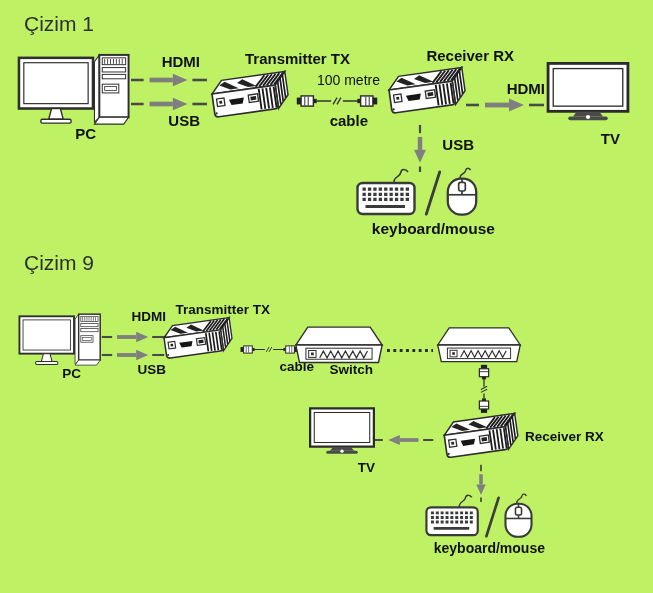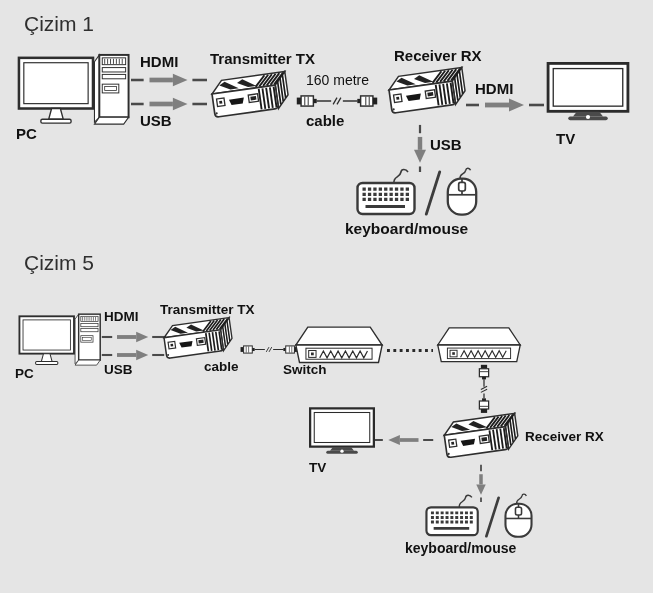--- a/index.html
+++ b/index.html
@@ -1,21 +1,21 @@
 <!DOCTYPE html>
 <html style="--arrow_gray: #7f7f7f; --dash_dark: #4a4a4a; --outline: #2e2e2e; --text: #111111; --title: #2f2f2f; --background: #ffffff;"><head>
 <meta charset="utf-8">
 <style>
   *{box-sizing:border-box}
   html,body{margin:0;padding:0;background:#fff}
   body{font-family:"Liberation Sans",sans-serif}
-  .canvas{position:relative;width:653px;height:593px;background:#e5e5e5;overflow:hidden}
+  .canvas{position:relative;width:653px;height:593px;background:#bef264;overflow:hidden}
   .abs{position:absolute}
   .title{position:absolute;font-size:21px;color:var(--title,#2f2f2f);font-weight:400;white-space:nowrap}
-  .lbl{position:absolute;font-weight:700;color:var(--text,#111);text-align:left;white-space:nowrap;line-height:1.15}
+  .lbl{position:absolute;font-weight:700;color:var(--text,#111);text-align:right;white-space:nowrap;line-height:1.15}
   .f15{font-size:15px}
   .f155{font-size:15.5px}
   .f14{font-size:14px}
   .f135{font-size:13.5px}
   .reg{font-weight:400}
   .left{text-align:left}
   svg.abs{overflow:visible}
 </style>
 </head>
 <body>
@@ -207,21 +207,21 @@
   <svg class="abs" style="left:130px;top:96px;width:78px;height:16px">
       <use href="#sym-arrow-right"></use>
     </svg>
   <div class="lbl f15" style="left:140px;top:112px;width:60px">USB</div>
 
   <div class="lbl f15" style="left:210px;top:50px;width:140px">Transmitter TX</div>
   <svg class="abs" style="left:203px;top:70px;width:94px;height:62px">
       <use href="#sym-extender"></use>
     </svg>
 
-  <div class="lbl f14 reg" style="left:306px;top:72px;width:74px">160 metre</div>
+  <div class="lbl f14 reg" style="left:306px;top:72px;width:74px">100 metre</div>
   <svg class="abs" style="left:296px;top:92px;width:82px;height:18px">
       <use href="#sym-cable-h"></use>
     </svg>
   <div class="lbl f15" style="left:306px;top:112px;width:62px">cable</div>
 
   <div class="lbl f15" style="left:394px;top:47px;width:120px">Receiver RX</div>
   <svg class="abs" style="left:380px;top:66px;width:94px;height:62px">
       <use href="#sym-extender"></use>
     </svg>
 
@@ -244,21 +244,21 @@
       <use href="#sym-keyboard"></use>
     </svg>
   <svg class="abs" style="left:424px;top:170px;width:18px;height:46px">
       <use href="#sym-slash"></use>
     </svg>
   <svg class="abs" style="left:444px;top:166px;width:36px;height:50px">
       <use href="#sym-mouse"></use>
     </svg>
   <div class="lbl f155" style="left:345px;top:220px;width:150px">keyboard/mouse</div>
 
-  <div class="title" style="left:24px;top:251px">Çizim 5</div>
+  <div class="title" style="left:24px;top:251px">Çizim 9</div>
 
   <svg class="abs" style="left:18px;top:312px;width:84px;height:56px">
       <use href="#sym-pc"></use>
     </svg>
   <div class="lbl f135" style="left:15px;top:366px;width:66px">PC</div>
 
   <div class="lbl f135" style="left:104px;top:309px;width:62px">HDMI</div>
   <svg class="abs" style="left:101px;top:330px;width:64px;height:14px">
       <use href="#sym-arrow-right"></use>
     </svg>

